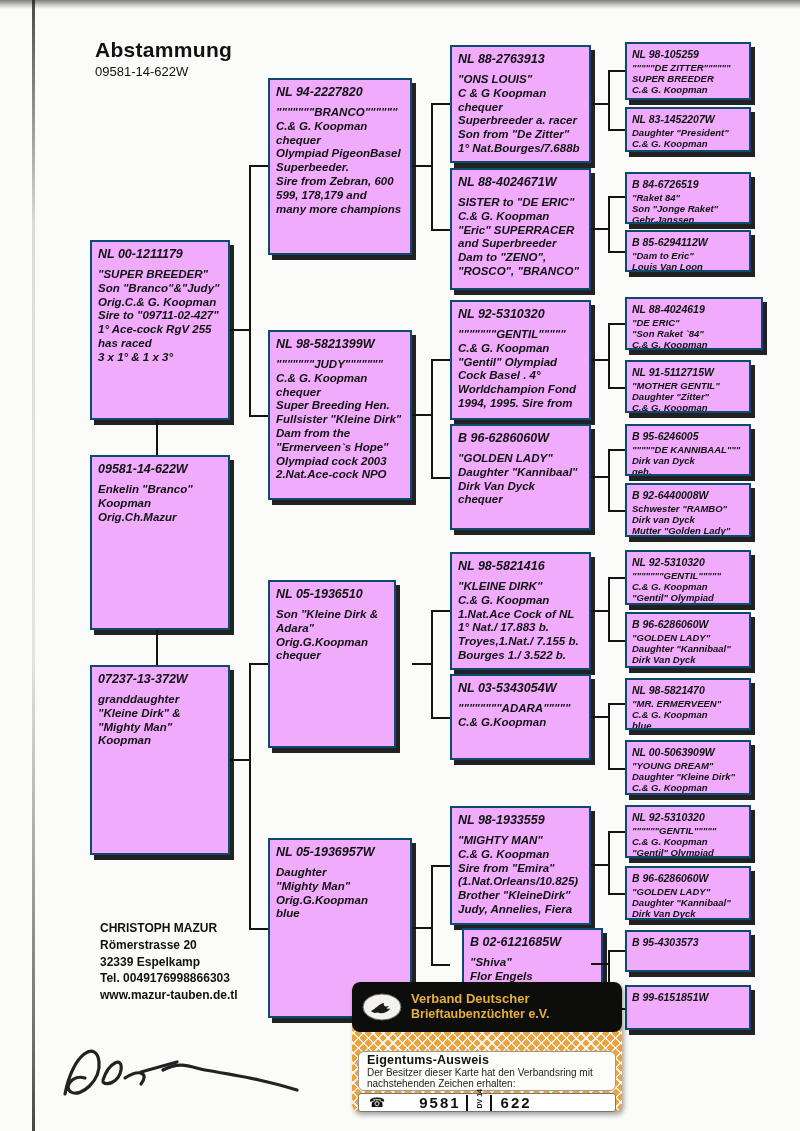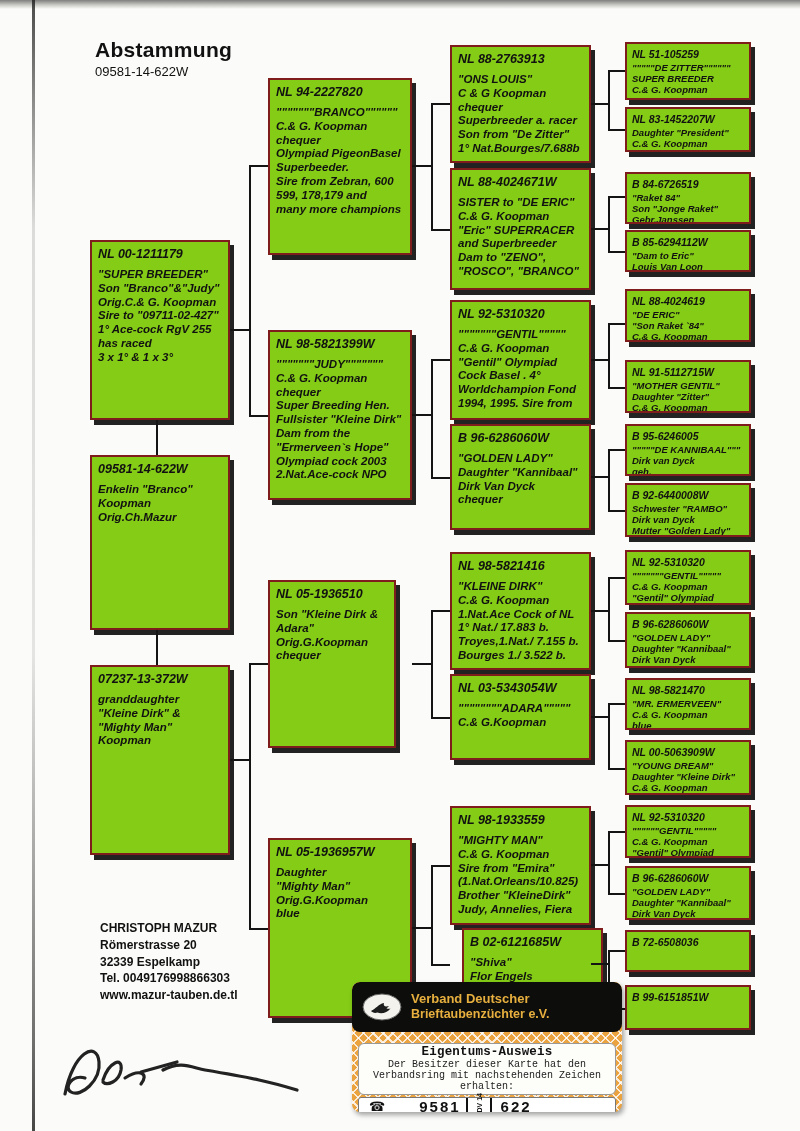--- a/index.html
+++ b/index.html
@@ -12,22 +12,22 @@
   .scan-top { position:absolute; left:0; top:0; width:100%; height:9px;
     background:linear-gradient(to bottom,#7f7f7d,#c9c9c6 55%,rgba(250,250,249,0)); }
   .scan-left { position:absolute; left:32px; top:0; width:3px; height:100%;
     background:linear-gradient(to bottom, rgba(25,25,25,.78), rgba(25,25,25,.14) 20%,
       rgba(25,25,25,.10) 58%, rgba(25,25,25,.62) 92%, rgba(25,25,25,.8)); }
 
   .title { position:absolute; left:95px; top:38px; font-size:21px; font-weight:bold; letter-spacing:.3px; }
   .subtitle { position:absolute; left:95px; top:64px; font-size:13px; }
 
   .box {
-    position:absolute; box-sizing:border-box; background:#84cc16;
-    border:2px solid #7f1d1d; box-shadow:4px 5px 0 rgba(15,15,15,.92);
+    position:absolute; box-sizing:border-box; background:#f0abfc;
+    border:2px solid #0c4a6e; box-shadow:4px 5px 0 rgba(15,15,15,.92);
     padding:5px 6px; font-style:italic; font-weight:bold; overflow:hidden;
   }
   .box-id { font-size:12.5px; margin-bottom:7px; white-space:nowrap; }
   .box-body { font-size:11.5px; line-height:1.2; white-space:pre-line; }
   .sm { padding:4px 5px; }
   .sm .box-id { font-size:10.5px; margin-bottom:2px; }
   .sm .box-body { font-size:9.5px; line-height:1.18; }
 
   .hl { position:absolute; height:2px; background:#141414; }
   .vl { position:absolute; width:2px; background:#141414; }
@@ -44,21 +44,21 @@
     background-image:
       repeating-linear-gradient(45deg, rgba(255,255,255,.8) 0 1.5px, transparent 1.5px 7px),
       repeating-linear-gradient(-45deg, rgba(255,255,255,.8) 0 1.5px, transparent 1.5px 7px);
     display:flex; flex-direction:column; }
   .st-header { height:50px; flex:none; background:#0d0d0c; border-radius:8px;
     display:flex; align-items:center; gap:9px; padding:0 10px; }
   .st-org { color:#e6af3e; font-weight:bold; line-height:1.25; }
   .st-org .l1 { font-size:13px; }
   .st-org .l2 { font-size:12.5px; }
   .st-card { background:#fdfdfa; border:1px solid #999; border-radius:6px;
-    margin:11px 6px 2px; padding:1px 8px; text-align:center;font-family:Liberation Mono, monospace; }
+    margin:19px 6px 2px; padding:1px 8px; text-align:left; }
   .st-title { font-weight:bold; font-size:12.5px; letter-spacing:.2px; }
   .st-text { font-size:10px; line-height:1.12; color:#222; }
   .st-nums { background:#fff; border:1px solid #777; border-radius:3px;
     margin:0 6px; height:24px; display:flex; align-items:center; padding:0 10px; }
   .st-phone { font-size:13px; margin-right:34px; }
   .st-num1 { font-weight:bold; font-size:15px; letter-spacing:2px; }
   .st-div { width:2px; height:16px; background:#111; margin:0 5px; }
   .st-mid { font-size:7px; font-weight:bold; transform:rotate(-90deg); width:12px; text-align:center; white-space:nowrap; }
   .st-num2 { font-weight:bold; font-size:15px; letter-spacing:2px; margin-left:4px; }
   .st-strip { flex:none; height:14px; margin-top:3px; background-color:#0b0b0b;
@@ -196,42 +196,42 @@
 Brother "KleineDirk"
 Judy, Annelies, Fiera</div>
   </div>
   <div class="box" style="left:462px;top:928px;width:141px;height:80px">
     <div class="box-id">B 02-6121685W</div>
     <div class="box-body">"Shiva"
 Flor Engels</div>
   </div>
 
   <div class="box sm" style="left:625px;top:42px;width:126px;height:58px">
-    <div class="box-id">NL 51-105259</div>
+    <div class="box-id">NL 98-105259</div>
     <div class="box-body">"""""DE ZITTER""""""
 SUPER BREEDER
 C.&amp; G. Koopman</div>
   </div>
   <div class="box sm" style="left:625px;top:107px;width:126px;height:45px">
     <div class="box-id">NL 83-1452207W</div>
     <div class="box-body">Daughter "President"
 C.&amp; G. Koopman</div>
   </div>
   <div class="box sm" style="left:625px;top:172px;width:126px;height:52px">
     <div class="box-id">B 84-6726519</div>
     <div class="box-body">"Raket  84"
 Son "Jonge Raket"
 Gebr.Janssen</div>
   </div>
   <div class="box sm" style="left:625px;top:230px;width:126px;height:42px">
     <div class="box-id">B 85-6294112W</div>
     <div class="box-body">"Dam to  Eric"
 Louis Van Loon</div>
   </div>
-  <div class="box sm" style="left:625px;top:289px;width:126px;height:53px">
+  <div class="box sm" style="left:625px;top:297px;width:138px;height:53px">
     <div class="box-id">NL 88-4024619</div>
     <div class="box-body">"DE ERIC"
 "Son Raket `84"
 C.&amp; G. Koopman</div>
   </div>
   <div class="box sm" style="left:625px;top:360px;width:126px;height:53px">
     <div class="box-id">NL 91-5112715W</div>
     <div class="box-body">"MOTHER GENTIL"
 Daughter "Zitter"
 C.&amp; G. Koopman</div>
@@ -278,21 +278,21 @@
 C.&amp; G. Koopman
 "Gentil" Olympiad</div>
   </div>
   <div class="box sm" style="left:625px;top:866px;width:126px;height:54px">
     <div class="box-id">B 96-6286060W</div>
     <div class="box-body">"GOLDEN LADY"
 Daughter "Kannibaal"
 Dirk Van Dyck</div>
   </div>
   <div class="box sm" style="left:625px;top:930px;width:126px;height:42px">
-    <div class="box-id">B 72-6508036</div>
+    <div class="box-id">B 95-4303573</div>
     <div class="box-body"></div>
   </div>
   <div class="box sm" style="left:625px;top:985px;width:126px;height:45px">
     <div class="box-id">B 99-6151851W</div>
     <div class="box-body"></div>
   </div>
 
   <div class="vl" style="left:156px;top:420px;height:35px"></div>
   <div class="vl" style="left:156px;top:630px;height:35px"></div>
 

